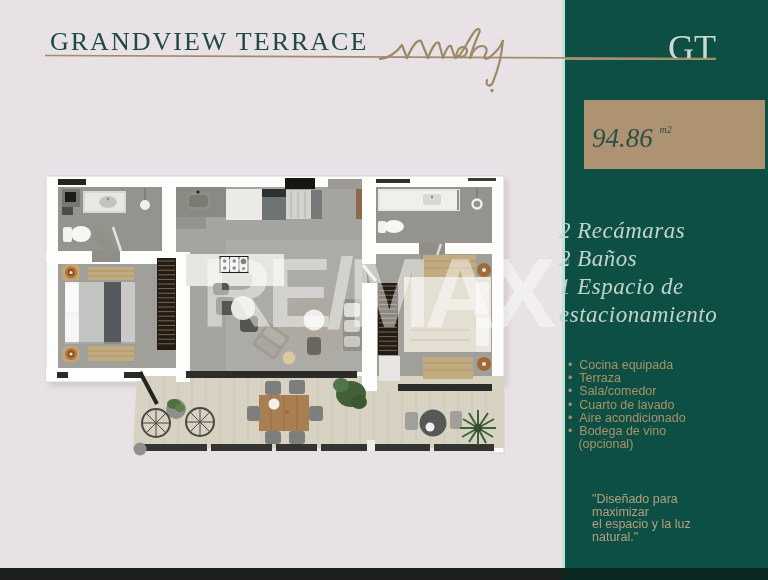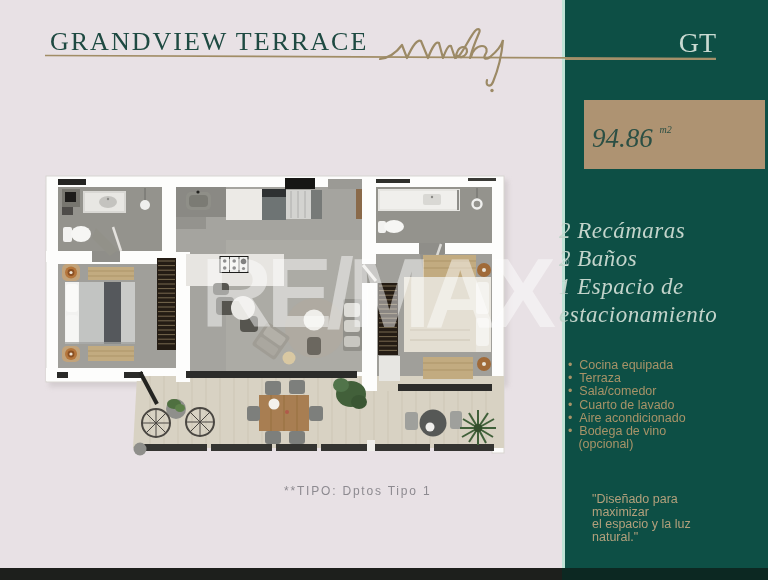--- a/index.html
+++ b/index.html
@@ -23,21 +23,21 @@
 
   <svg class="abs" style="left:0;top:0;" width="768" height="130" viewBox="0 0 768 130">
     <line x1="45" y1="55.5" x2="716" y2="58.5" stroke="#a18d66" stroke-width="1.7"></line>
 
     <path d="M 380 59 C 388 58 396 53 402 45 L 407 58 Q 416 38 421 41 L 428 58 Q 435 40 439 43 L 443 58 Q 448 44 451 46 L 455 58" fill="none" stroke="#9c8a66" stroke-width="2.2" stroke-linecap="round" stroke-linejoin="round"></path>
     <path d="M 456 58 C 456 52 459 47 463 47 C 467 47 468 51 466 54 C 464 57 460 58 458 56 M 459 56 C 464 50 470 37 475 31 C 478 28 481 29 479 33 C 476 40 472 50 470 58" fill="none" stroke="#9c8a66" stroke-width="2.2" stroke-linecap="round"></path>
     <path d="M 471 57 C 472 51 477 46 482 46 C 487 46 488 51 485 55 C 483 59 486 60 490 57 C 495 53 501 47 503 40 C 502 52 498 70 493 82 C 491 87 485 87 487 80" fill="none" stroke="#9c8a66" stroke-width="2.2" stroke-linecap="round"></path>
     <circle cx="492" cy="90.5" r="1.7" fill="#9c8a66"></circle>
   </svg>
 
-  <div class="abs" style="left:616px;top:27px;width:100px;text-align:right;font-family:'Liberation Serif',serif;font-size:28px;color:#c9dad2;">GT</div>
+  <div class="abs" style="left:616px;top:27px;width:100px;text-align:right;font-family:'Liberation Serif',serif;font-size:36px;color:#c9dad2;">GT</div>
 
   <div class="abs" style="left:565px;top:58px;width:151px;height:2px;background:#a3906a;"></div>
 
   <div class="abs" style="left:584px;top:100px;width:181px;height:69px;background:#ae9372;"></div>
 
   <div class="abs" style="left:592px;top:123px;font-family:'Liberation Serif',serif;font-style:italic;font-size:27px;color:#2b4f44;">94.86&nbsp;<span style="font-size:10px;vertical-align:14px;">m2</span></div>
 
   <div class="abs" style="left:559px;top:217px;font-family:'Liberation Serif',serif;font-style:italic;font-size:23px;line-height:28px;letter-spacing:0.5px;color:#c3d4cb;">2 Recámaras<br>2 Baños<br>1 Espacio de<br>estacionamiento</div>
 
   <div class="abs" style="left:568px;top:359px;font-size:12.5px;line-height:13.2px;color:#a89368;">
@@ -45,21 +45,20 @@
     <div>•&nbsp;&nbsp;Terraza</div>
     <div>•&nbsp;&nbsp;Sala/comedor</div>
     <div>•&nbsp;&nbsp;Cuarto de lavado</div>
     <div>•&nbsp;&nbsp;Aire acondicionado</div>
     <div>•&nbsp;&nbsp;Bodega de vino</div>
     <div>&nbsp;&nbsp;&nbsp;(opcional)</div>
   </div>
 
   <div class="abs" style="left:592px;top:493px;font-size:12.5px;line-height:12.5px;color:#b3a07c;">"Diseñado para maximizar<br>el espacio y la luz natural."</div>
 
-  <div class="abs" style="left:284px;top:484px;font-size:12px;letter-spacing:1.8px;color:#8d8a90;">**TIPO: Dptos Tipo 1</div>
 
   <svg class="abs" style="left:0;top:0;" width="768" height="580" viewBox="0 0 768 580">
 
     <g>
       <rect x="49" y="180" width="459" height="207" fill="#c3bcbe" opacity="0.55" filter="blur(2.5px)"></rect>
     </g>
 
     <g>
       <rect x="46" y="176" width="458" height="206" fill="#fdfdfc" stroke="#d8d5d1" stroke-width="1"></rect>
       <rect x="376" y="376" width="128" height="15" fill="#fdfdfc"></rect>

